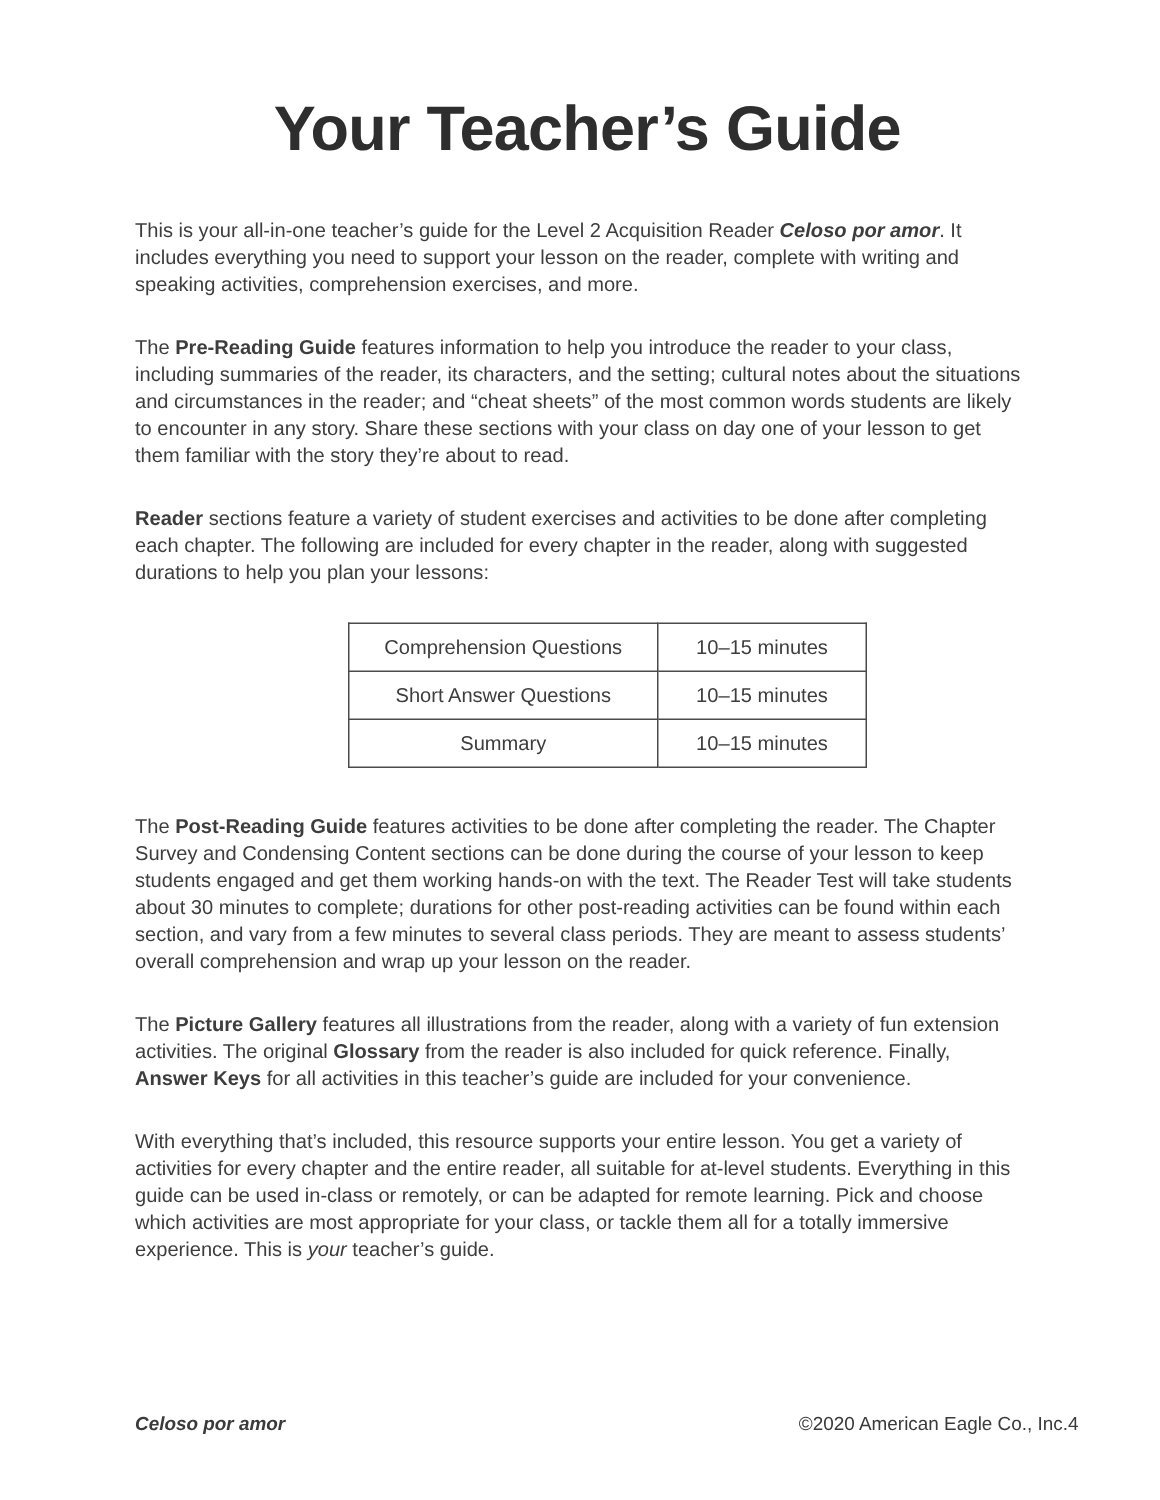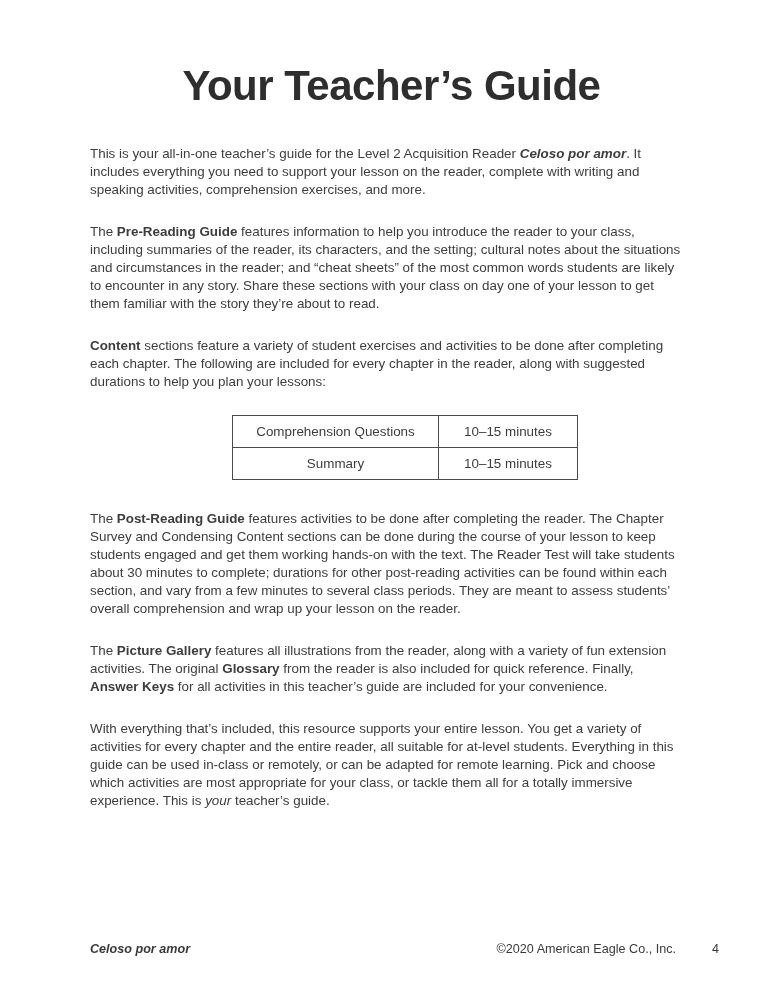--- a/index.html
+++ b/index.html
@@ -58,40 +58,43 @@
     font-size: 12.6px;
     color: #3a3a3a;
   }
   .footer-book-title {
     font-weight: bold;
     font-style: italic;
   }
   .footer-right {
     display: flex;
     align-items: center;
-    gap: 36px;
   }
 </style>
 </head>
 <body>
 
 <div class="page">
 
   <h1 class="doc-title">Your Teacher’s Guide</h1>
 
   <p class="para"><span>This is your all-in-one teacher’s guide for the Level 2 Acquisition Reader </span><span style="font-weight: bold; font-style: italic;">Celoso por amor</span><span>. It includes everything you need to support your lesson on the reader, complete with writing and speaking activities, comprehension exercises, and more.</span></p>
 
   <p class="para"><span>The </span><span style="font-weight: bold;">Pre-Reading Guide</span><span> features information to help you introduce the reader to your class, including summaries of the reader, its characters, and the setting; cultural notes about the situations and circumstances in the reader; and “cheat sheets” of the most common words students are likely to encounter in any story. Share these sections with your class on day one of your lesson to get them familiar with the story they’re about to read.</span></p>
 
-  <p class="para"><span style="font-weight: bold;">Content</span><span> sections feature a variety of student exercises and activities to be done after completing each chapter. The following are included for every chapter in the reader, along with suggested durations to help you plan your lessons:</span></p>
+  <p class="para"><span style="font-weight: bold;">Reader</span><span> sections feature a variety of student exercises and activities to be done after completing each chapter. The following are included for every chapter in the reader, along with suggested durations to help you plan your lessons:</span></p>
 
   <table class="schedule-table">
     <tbody>
         <tr>
           <td class="activity-cell">Comprehension Questions</td>
+          <td class="duration-cell">10–15 minutes</td>
+        </tr>
+        <tr>
+          <td class="activity-cell">Short Answer Questions</td>
           <td class="duration-cell">10–15 minutes</td>
         </tr>
         <tr>
           <td class="activity-cell">Summary</td>
           <td class="duration-cell">10–15 minutes</td>
         </tr>
       </tbody>
   </table>
 
   <p class="para"><span>The </span><span style="font-weight: bold;">Post-Reading Guide</span><span> features activities to be done after completing the reader. The Chapter Survey and Condensing Content sections can be done during the course of your lesson to keep students engaged and get them working hands-on with the text. The Reader Test will take students about 30 minutes to complete; durations for other post-reading activities can be found within each section, and vary from a few minutes to several class periods. They are meant to assess students’ overall comprehension and wrap up your lesson on the reader.</span></p>

